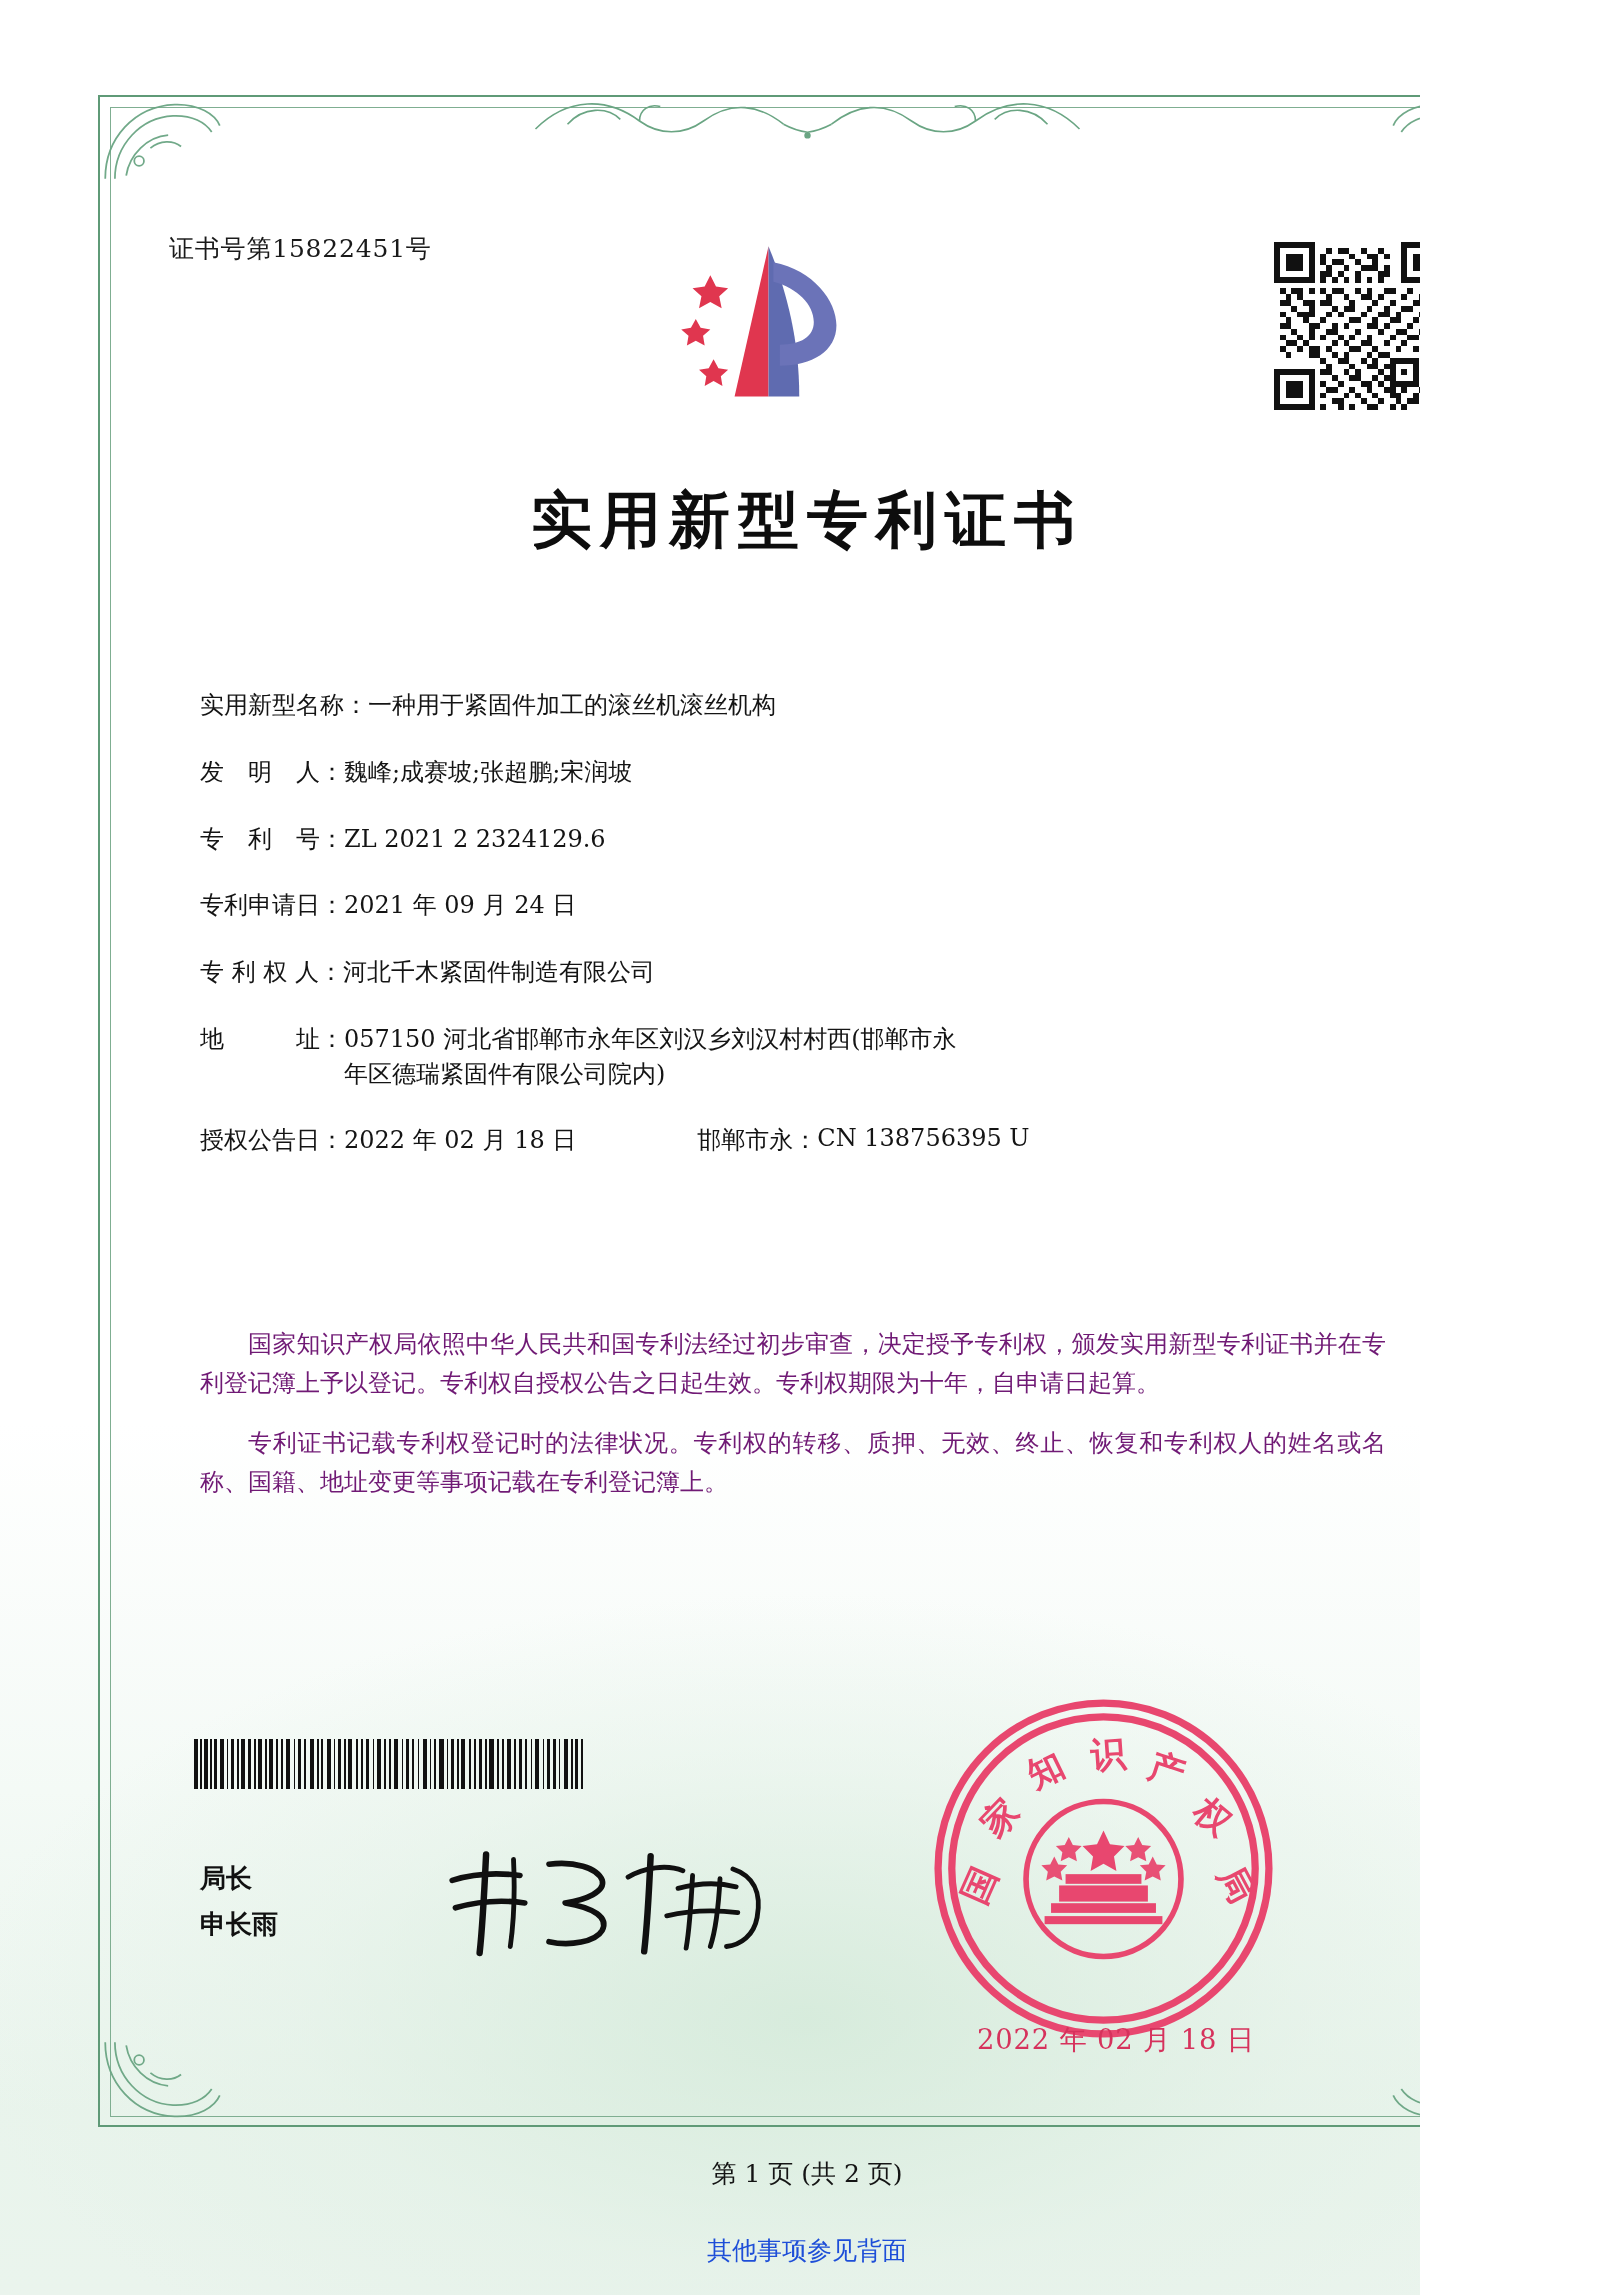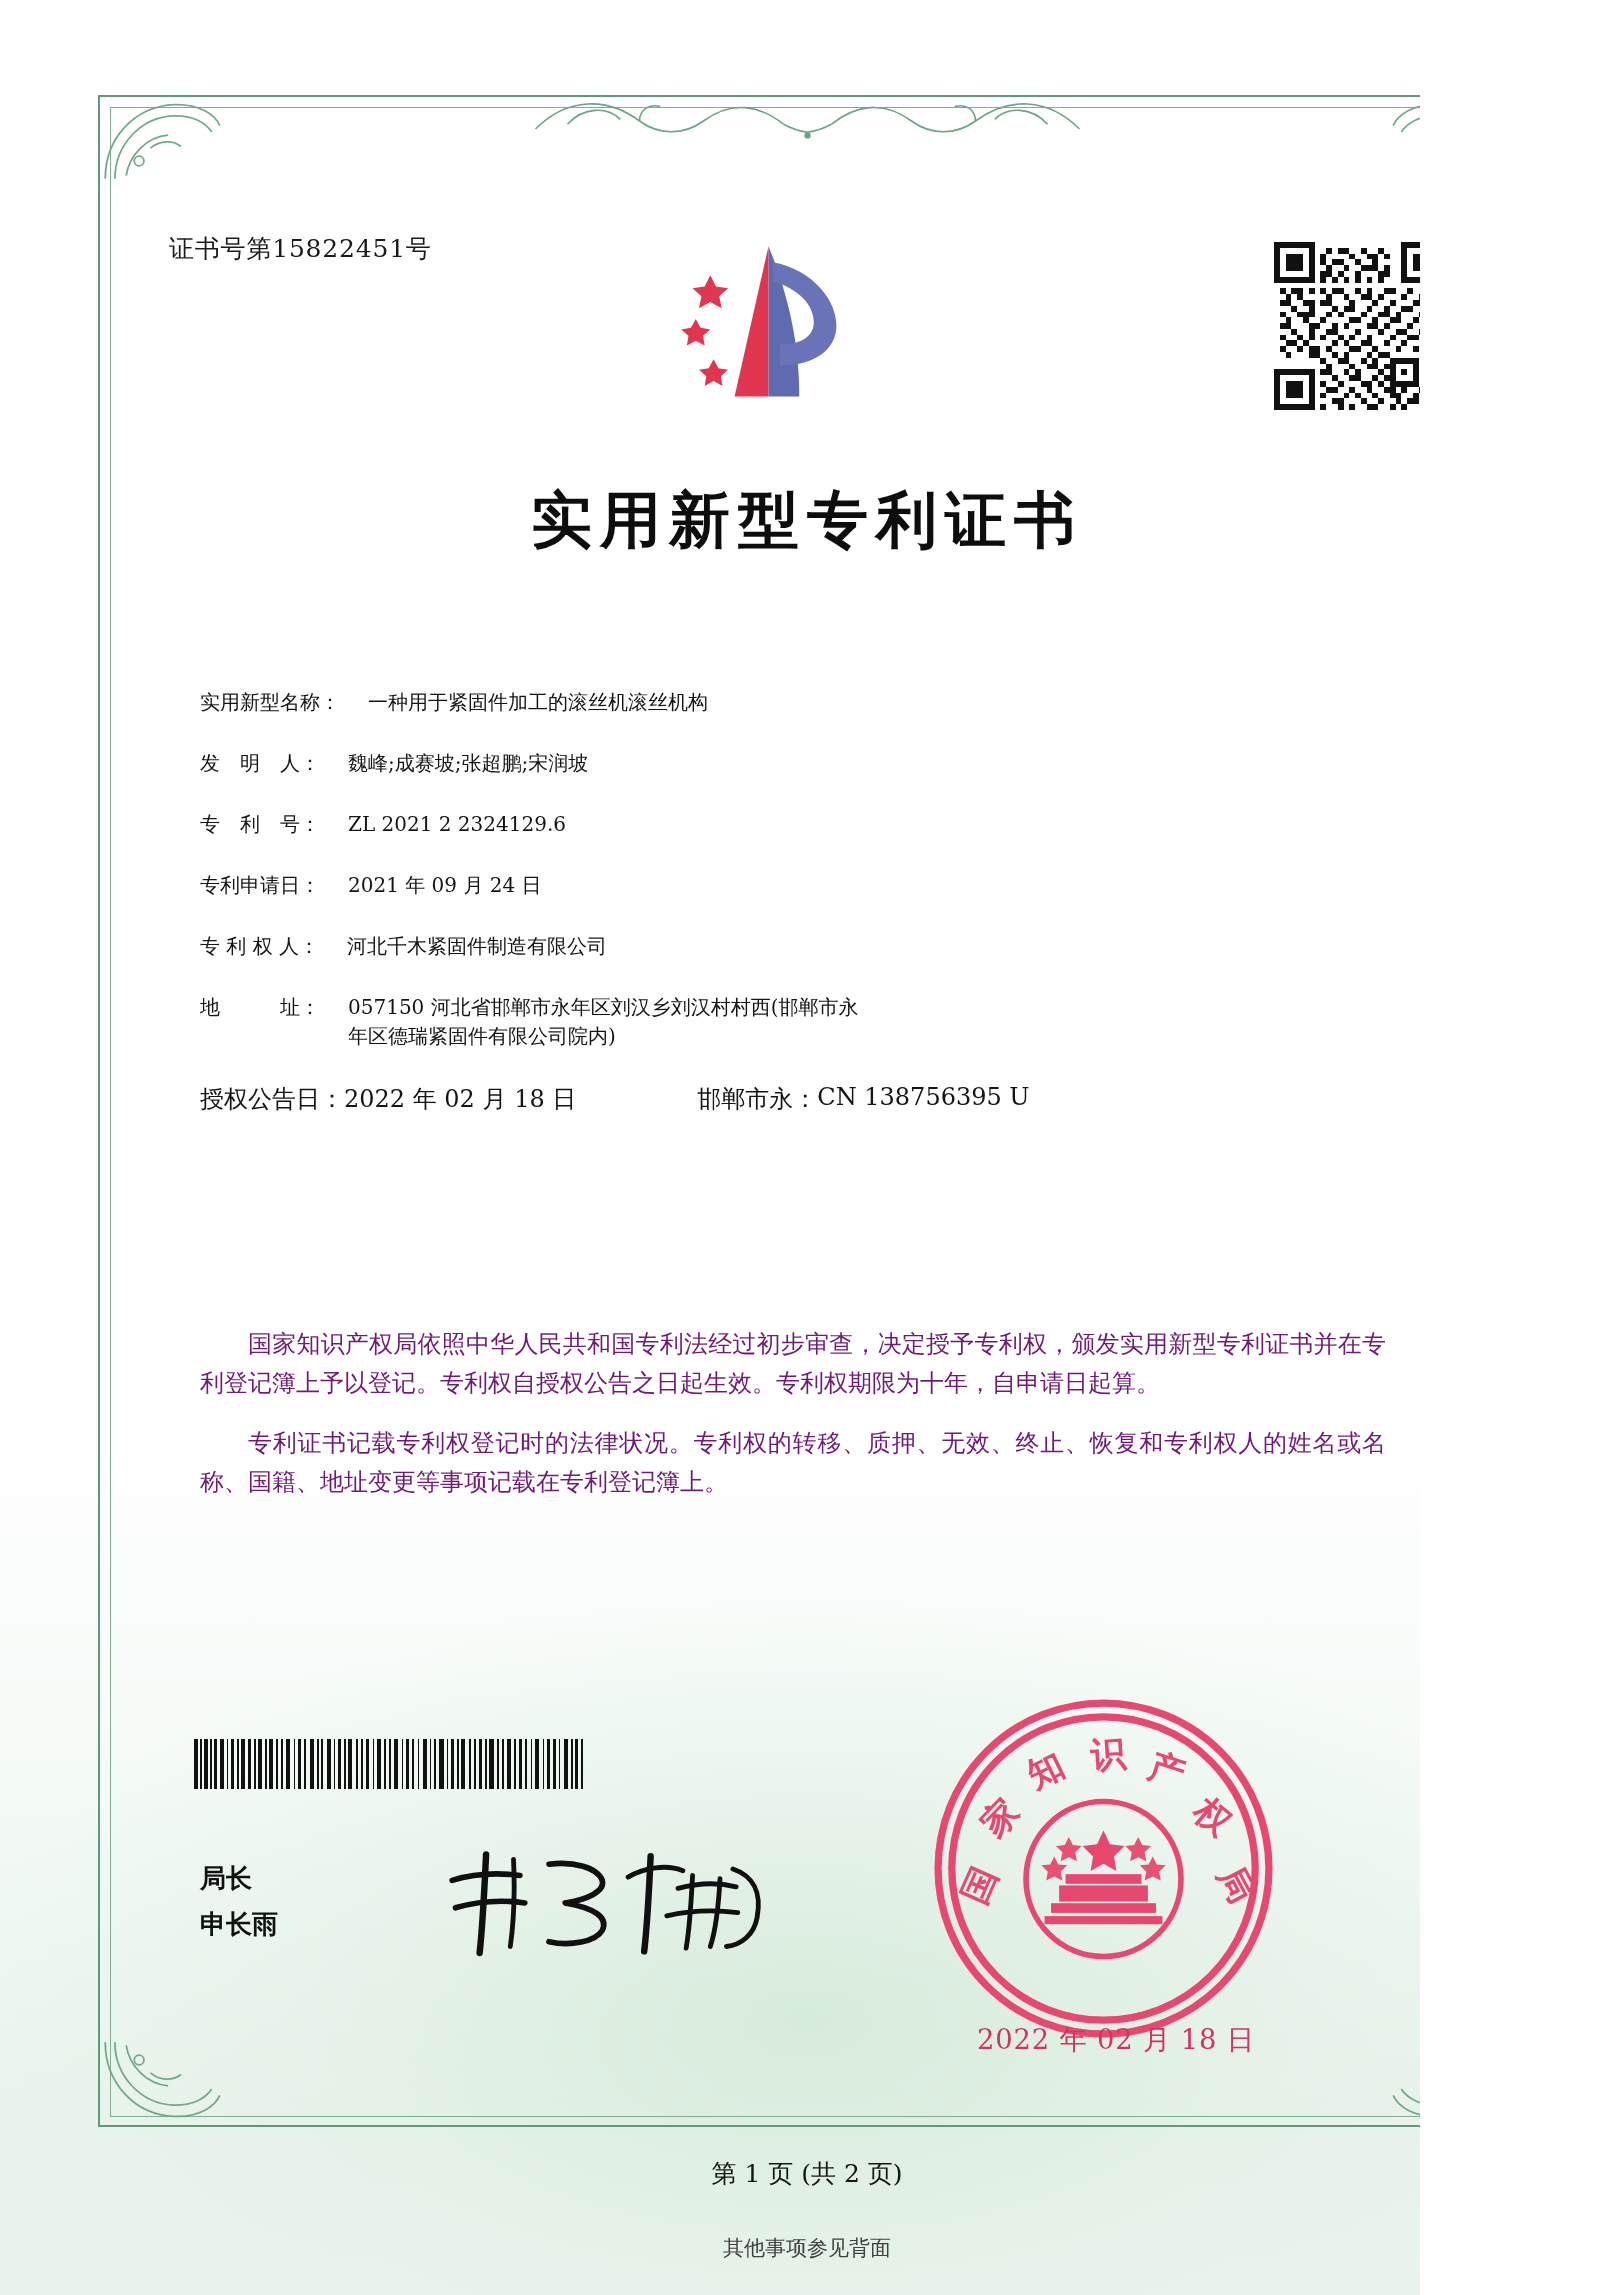--- a/index.html
+++ b/index.html
@@ -102,23 +102,22 @@
     position: absolute;
     left: 200px; top: 688px;
     width: 1195px;
     font-family: "DejaVu Serif", "Liberation Serif", serif;
     color: #141414;
   }
   .field {
     display: flex;
     align-items: flex-start;
     margin-bottom: 32px;
-    font-size: 20px;
+    font-size: 24px;
     line-height: 1.45;
-    gap: 28px;
   }
   .field .lbl {
     white-space: pre;
     flex: 0 0 auto;
   }
   .field .val {
     flex: 1 1 auto;
     white-space: pre-line;
   }
   .row-two {
@@ -190,22 +189,22 @@
     font-family: "DejaVu Serif", "Liberation Serif", serif;
     font-size: 25px;
     color: #141414;
   }
   .footnote {
     position: absolute;
     left: 0; top: 2234px;
     width: 1614px;
     text-align: center;
     font-family: "DejaVu Serif", "Liberation Serif", serif;
-    font-size: 21px;
-    color: #404040;
+    font-size: 25px;
+    color: #1d4ed8;
   }
 </style>
 </head>
 <body>
 
 <div class="page">
   <div class="paper"></div>
 
   <div class="frame-outer"></div>
   <div class="frame-inner"></div>

